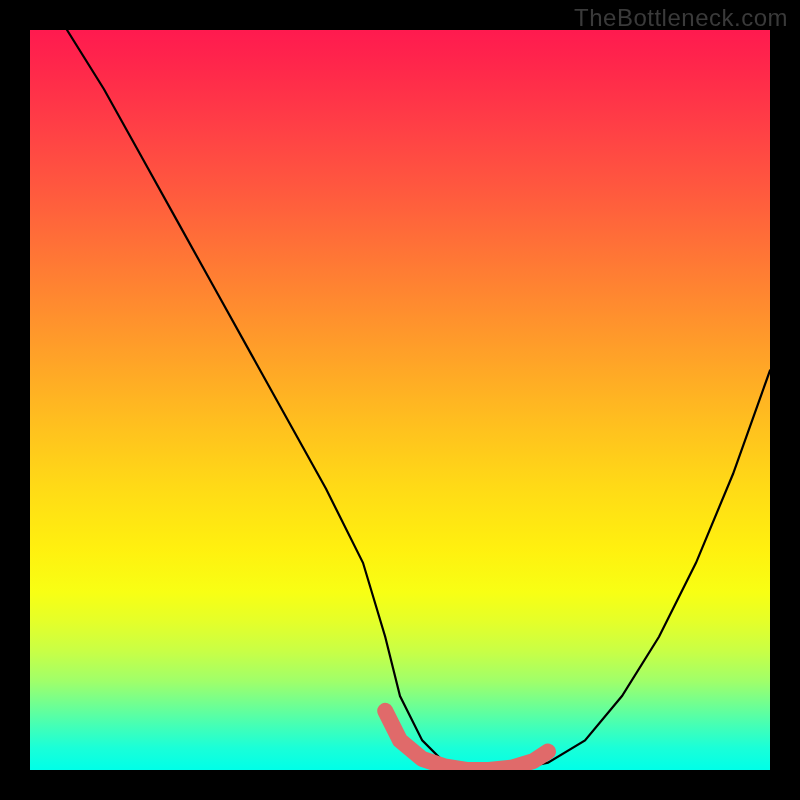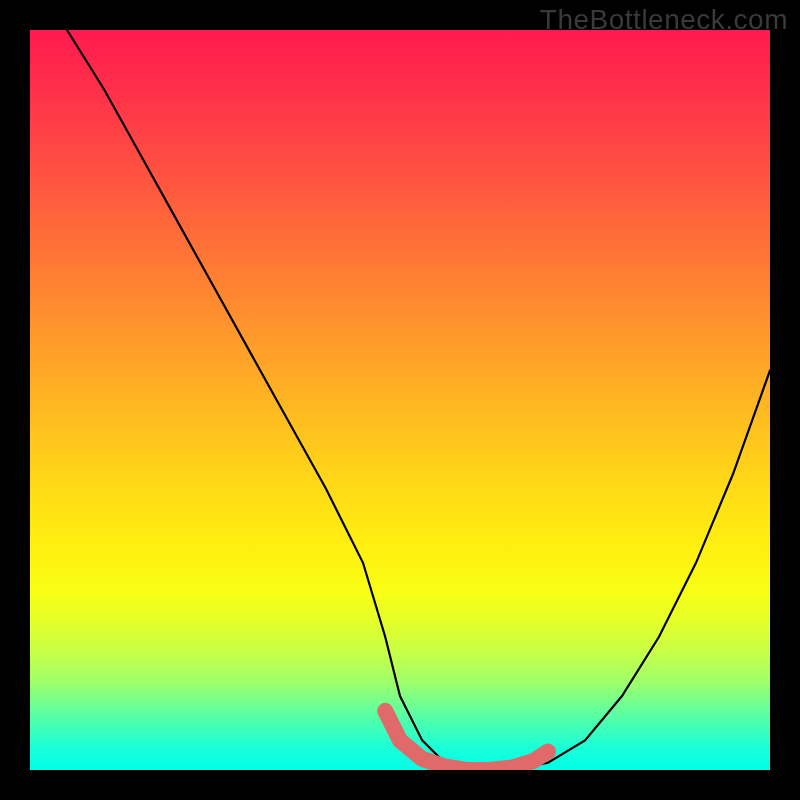--- a/index.html
+++ b/index.html
@@ -15,21 +15,21 @@
     position: relative;
     width: 800px;
     height: 800px;
     background: #000;
   }
   .watermark {
     position: absolute;
     top: 4px;
     right: 12px;
     color: #3a3a3a;
-    font-size: 28px;
+    font-size: 24px;
     font-weight: 500;
     letter-spacing: 0.5px;
     z-index: 10;
   }
   .plot-area {
     position: absolute;
     left: 30px;
     top: 30px;
     width: 740px;
     height: 740px;

